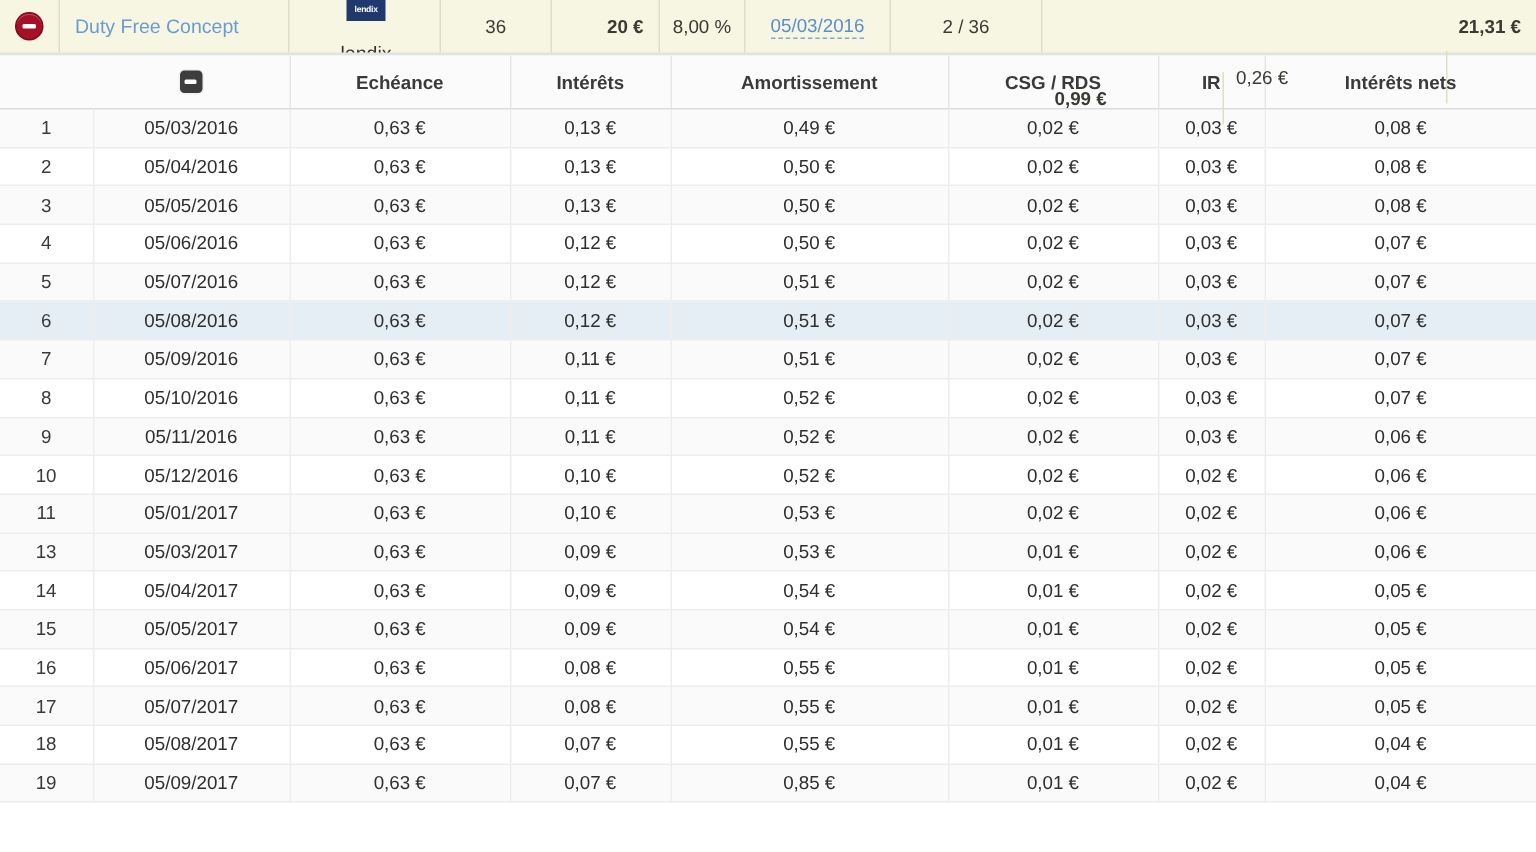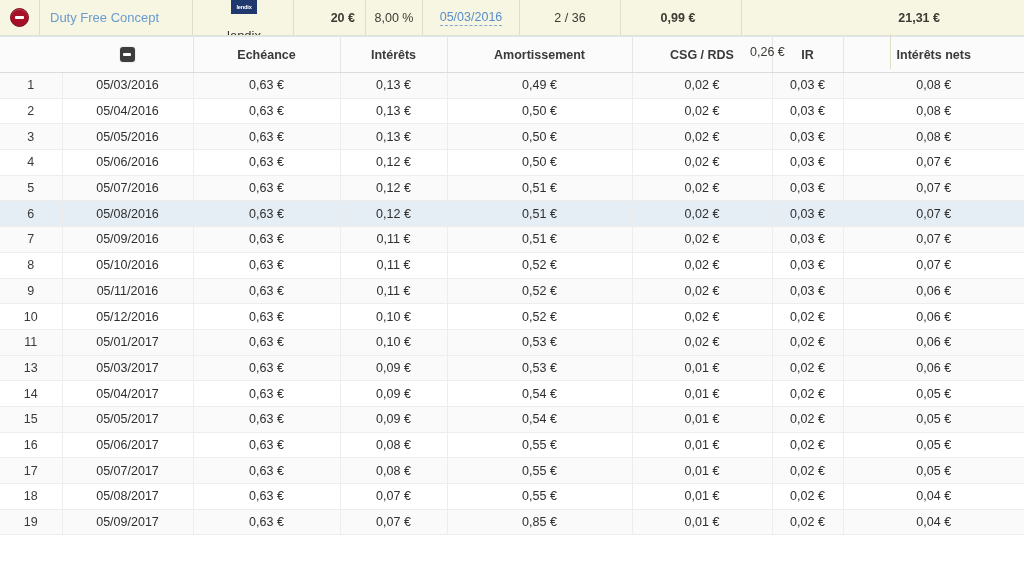--- a/index.html
+++ b/index.html
@@ -48,21 +48,21 @@
   }
   .summary-cell.last { border-right: none; }
   .sc-action   { width: 40px;  justify-content: center; padding: 0; }
   .sc-project  { width: 153px; justify-content: flex-start; padding-left: 10px; }
   .sc-platform { width: 101px; justify-content: flex-start; padding-left: 10px; gap: 14px; flex-direction: column; }
   .sc-duration { width: 74px;  justify-content: center; }
   .sc-amount   { width: 72px;  justify-content: flex-end; padding-right: 10px; font-weight: bold; }
   .sc-rate     { width: 57px;  justify-content: center; }
   .sc-date     { width: 97px;  justify-content: center; }
   .sc-progress { width: 101px; justify-content: center; }
-  .sc-val1     { width: 121px; justify-content: center; padding-right: 14px; font-weight: bold; }
+  .sc-val1     { width: 121px; justify-content: flex-start; padding-right: 14px; font-weight: bold; margin-top: 48px; }
   .sc-val2     { width: 149px; justify-content: flex-start; padding-right: 14px; font-weight: normal; margin-top: 34px; }
   .sc-val3     { width: 59px;  justify-content: flex-end; padding-right: 10px; font-weight: bold; }
 
   .remove-icon {
     width: 17px;
     height: 17px;
     border-radius: 50%;
     background: #a60f26;
     border: 1px solid #7d0a1c;
     display: flex;
@@ -208,20 +208,23 @@
       <a class="project-link">Duty Free Concept</a>
     </div>
 
     <div class="summary-cell sc-platform">
       <span class="platform-logo">
         <span>lendix</span>
       </span>
       <span class="platform-name">lendix</span>
     </div>
 
+    <div class="summary-cell sc-duration">
+      <span>36</span>
+    </div>
 
     <div class="summary-cell sc-amount">
       <span>20 €</span>
     </div>
 
     <div class="summary-cell sc-rate">
       <span>8,00 %</span>
     </div>
 
     <div class="summary-cell sc-date">

